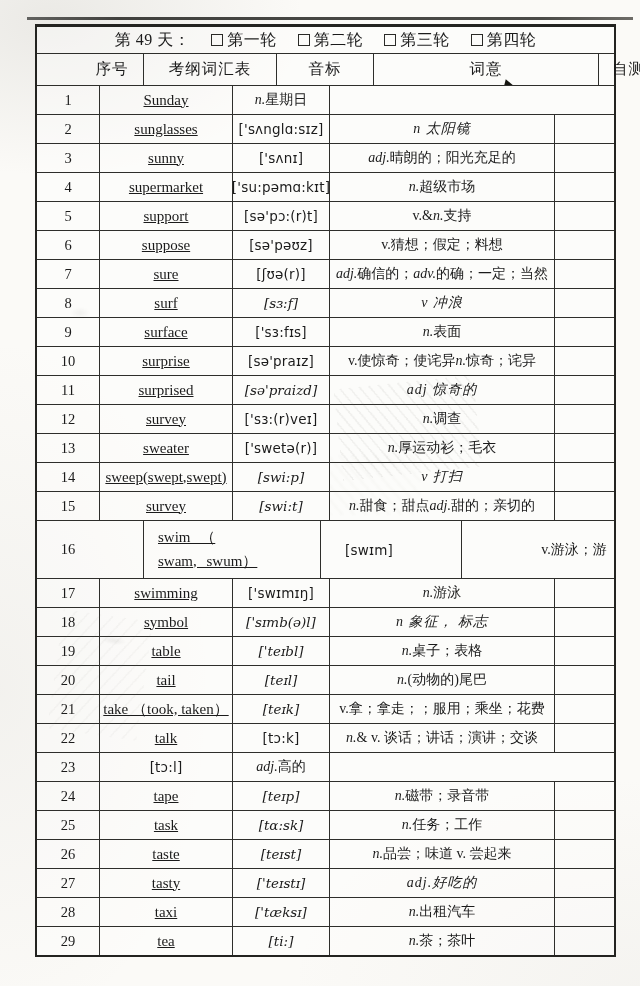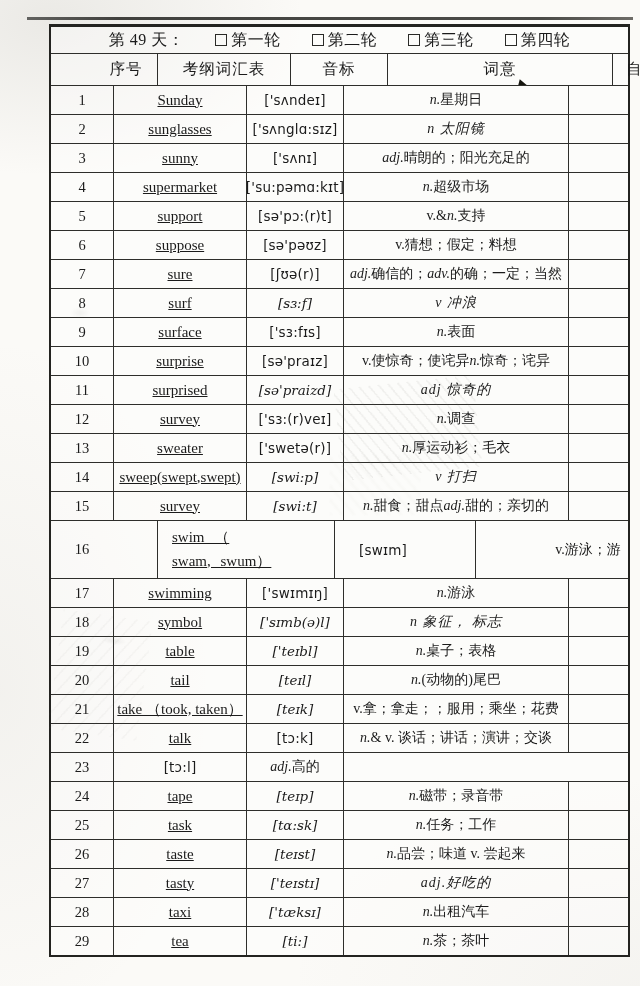--- a/index.html
+++ b/index.html
@@ -12,29 +12,29 @@
       #fbfaf7;
     font-family:"Liberation Serif","DejaVu Serif",serif;
     color:#1b1b1b;
   }
   .top-scan-line{
     position:absolute;left:27px;top:17px;width:606px;height:3px;
     background:linear-gradient(90deg,#4a4a48,#22221f 15%,#2c2c29 85%,#55534e);
     opacity:.85;
   }
   .vtable{
-    position:absolute;left:49px;top:24px;width:577px;
+    position:absolute;left:35px;top:24px;width:577px;
     border:2.5px solid #232320;border-top-width:3px;background:rgba(255,255,255,.4);
     box-sizing:content-box;
   }
   .title-row{
     height:26px;display:flex;align-items:center;justify-content:center;
     font-size:16px;letter-spacing:.5px;font-weight:500;white-space:nowrap;
   }
-  .round{display:inline-flex;align-items:center;margin-left:31px;}
+  .round{display:inline-flex;align-items:center;margin-left:21px;}
   .round:first-of-type{margin-left:5px;}
   .cbx{
     display:inline-block;width:10px;height:10px;border:1.5px solid #2a2a27;
     margin-right:4px;background:transparent;
   }
   .grid-row{
     display:grid;grid-template-columns:62px 133px 97px 225px 60px;
     border-top:1.5px solid #2e2e2b;
   }
   .header-row{height:31px;font-size:15.5px;letter-spacing:1px;padding-left:44px;}
@@ -121,23 +121,20 @@
   </div>
 
   <div id="rows">
   <div class="grid-row row">
     <div class="cell c-index">
           <span>1</span>
         </div>
     <div class="cell c-word">
           <span>Sunday</span>
         </div>
-    <div class="cell">
-          <span class="ph-sans">['sʌndeɪ]</span>
-        </div>
     <div class="cell c-mean">
           <span class="it">n.</span>
           <span>星期日</span>
         </div>
     <div class="cell c-self"></div>
   </div>
 
   <div class="grid-row row mean-kai">
     <div class="cell c-index">
           <span>2</span>

